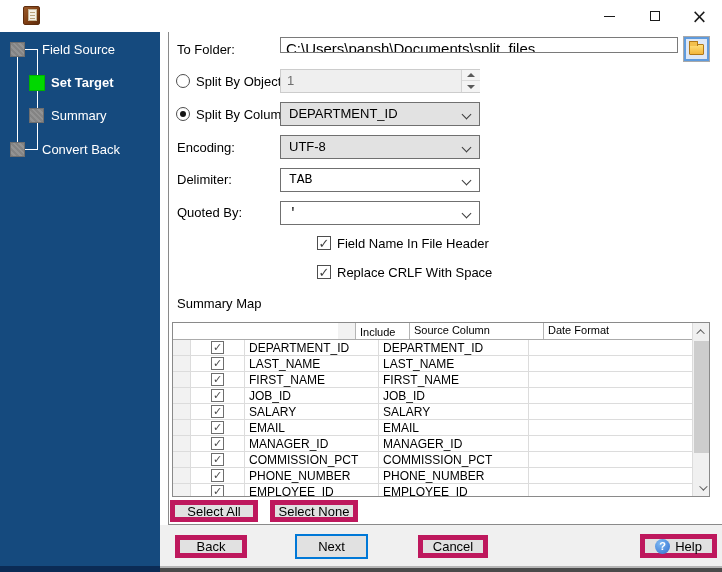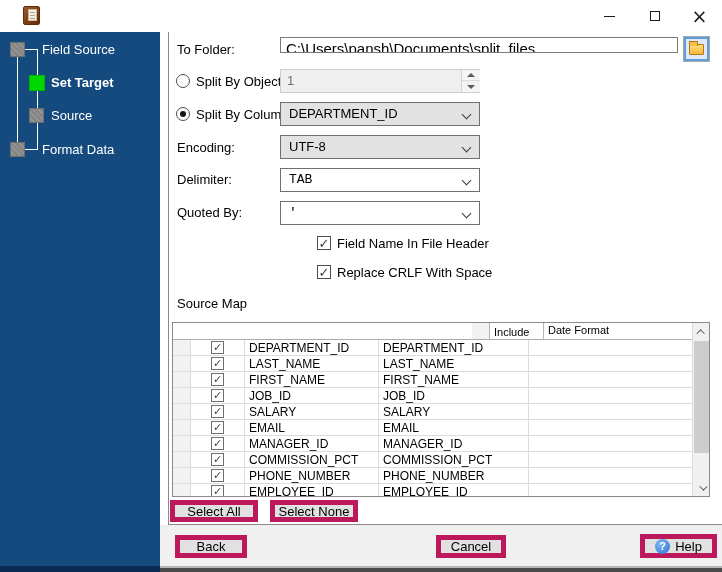--- a/index.html
+++ b/index.html
@@ -85,21 +85,21 @@
 
   
   .btn { position:absolute; background:#e1e1e1; border:5px solid #be185d; font-size:13px;
          display:flex; align-items:center; justify-content:center; font-family:"Liberation Sans",sans-serif; }
   .btn-select-all  { left:170px; top:500px; width:88px; height:22px; }
   .btn-select-none { left:270px; top:500px; width:88px; height:22px; }
 
   .bottom-bar { position:absolute; left:160px; top:525px; width:562px; height:41px; background:#f0f0f0; }
   .btn-back   { left:175px; top:535px; width:72px; height:23px; }
   .btn-next   { left:295px; top:534px; width:73px; height:25px; border:2px solid #0078d7; }
-  .btn-cancel { left:436px; top:535px; width:70px; height:23px; }
+  .btn-cancel { left:418px; top:535px; width:70px; height:23px; }
   .btn-help   { left:640px; top:534px; width:77px; height:24px; }
   .help-ic { width:15px; height:15px; border-radius:50%; margin-right:5px;
              background:radial-gradient(circle at 35% 30%, #7db8f2, #2f6fd0); color:#fff; font-size:11px;
              line-height:15px; text-align:center; font-weight:bold; }
 
   .bottom-strip { position:absolute; left:0; top:566px; width:722px; height:6px; }
   .strip-l { position:absolute; left:0; top:0; width:160px; height:6px; background:#0b2b55; }
   .strip-r { position:absolute; left:160px; top:0; width:562px; height:6px; background:linear-gradient(#b5b5b5 0 2px, #4a4a4a 2px 100%); }
 </style>
 </head>
@@ -132,22 +132,22 @@
     <div class="tree-line" style="left:25px; top:17px; width:13px; height:1px;"></div>
     <div class="tree-line" style="left:25px; top:117px; width:13px; height:1px;"></div>
 
     <div class="step-sq sq-gray" style="left:10px; top:10px;"></div>
     <div class="step-sq sq-green" style="left:29px; top:43px; width:16px; height:16px;"></div>
     <div class="step-sq sq-gray" style="left:29px; top:76px;"></div>
     <div class="step-sq sq-gray" style="left:10px; top:110px;"></div>
 
     <div class="step-label" style="left:42px; top:10px;">Field Source</div>
     <div class="step-label bold" style="left:51px; top:43px;">Set Target</div>
-    <div class="step-label" style="left:51px; top:76px;">Source</div>
-    <div class="step-label" style="left:42px; top:110px;">Format Data</div>
+    <div class="step-label" style="left:51px; top:76px;">Summary</div>
+    <div class="step-label" style="left:42px; top:110px;">Convert Back</div>
   </div>
 
   <div class="panel"></div>
 
   <div class="flabel" style="left:177px; top:42px;">To Folder:</div>
   <div class="textbox">C:\Users\pansh\Documents\split_files</div>
   <div class="browse-btn">
       <div class="folder"></div>
     </div>
 
@@ -195,26 +195,27 @@
   <div class="checkbox checked" style="left:317px; top:236px;">
       <span class="check">✓</span>
     </div>
   <div class="flabel" style="left:337px; top:236px;">Field Name In File Header</div>
 
   <div class="checkbox checked" style="left:317px; top:265px;">
       <span class="check">✓</span>
     </div>
   <div class="flabel" style="left:337px; top:265px;">Replace CRLF With Space</div>
 
-  <div class="flabel" style="left:177px; top:296px;">Source Map</div>
+  <div class="flabel" style="left:177px; top:296px;">Summary Map</div>
 
   <div class="grid">
     <div class="t-head">
       <div class="c rh"></div>
       <div class="c inc" style="justify-content:flex-start; padding:1px 0 0 4px;">Include</div>
+      <div class="c sc">Source Column</div>
       <div class="c df">Date Format</div>
     </div>
     <div id="grid-body">
         <div class="t-row">
           <div class="c rh"></div>
           <div class="c inc">
             <span class="cb">
               <span class="ck">✓</span>
             </span>
           </div>
@@ -331,20 +332,21 @@
           <div class="chev-dn"></div>
         </div>
     </div>
   </div>
 
   <div class="btn btn-select-all">Select All</div>
   <div class="btn btn-select-none">Select None</div>
 
   <div class="bottom-bar"></div>
   <div class="btn btn-back">Back</div>
+  <div class="btn btn-next">Next</div>
   <div class="btn btn-cancel">Cancel</div>
   <div class="btn btn-help">
     <span class="help-ic">?</span>
     <span>Help</span>
   </div>
 
   <div class="bottom-strip">
     <div class="strip-l"></div>
       <div class="strip-r"></div>
   </div>

